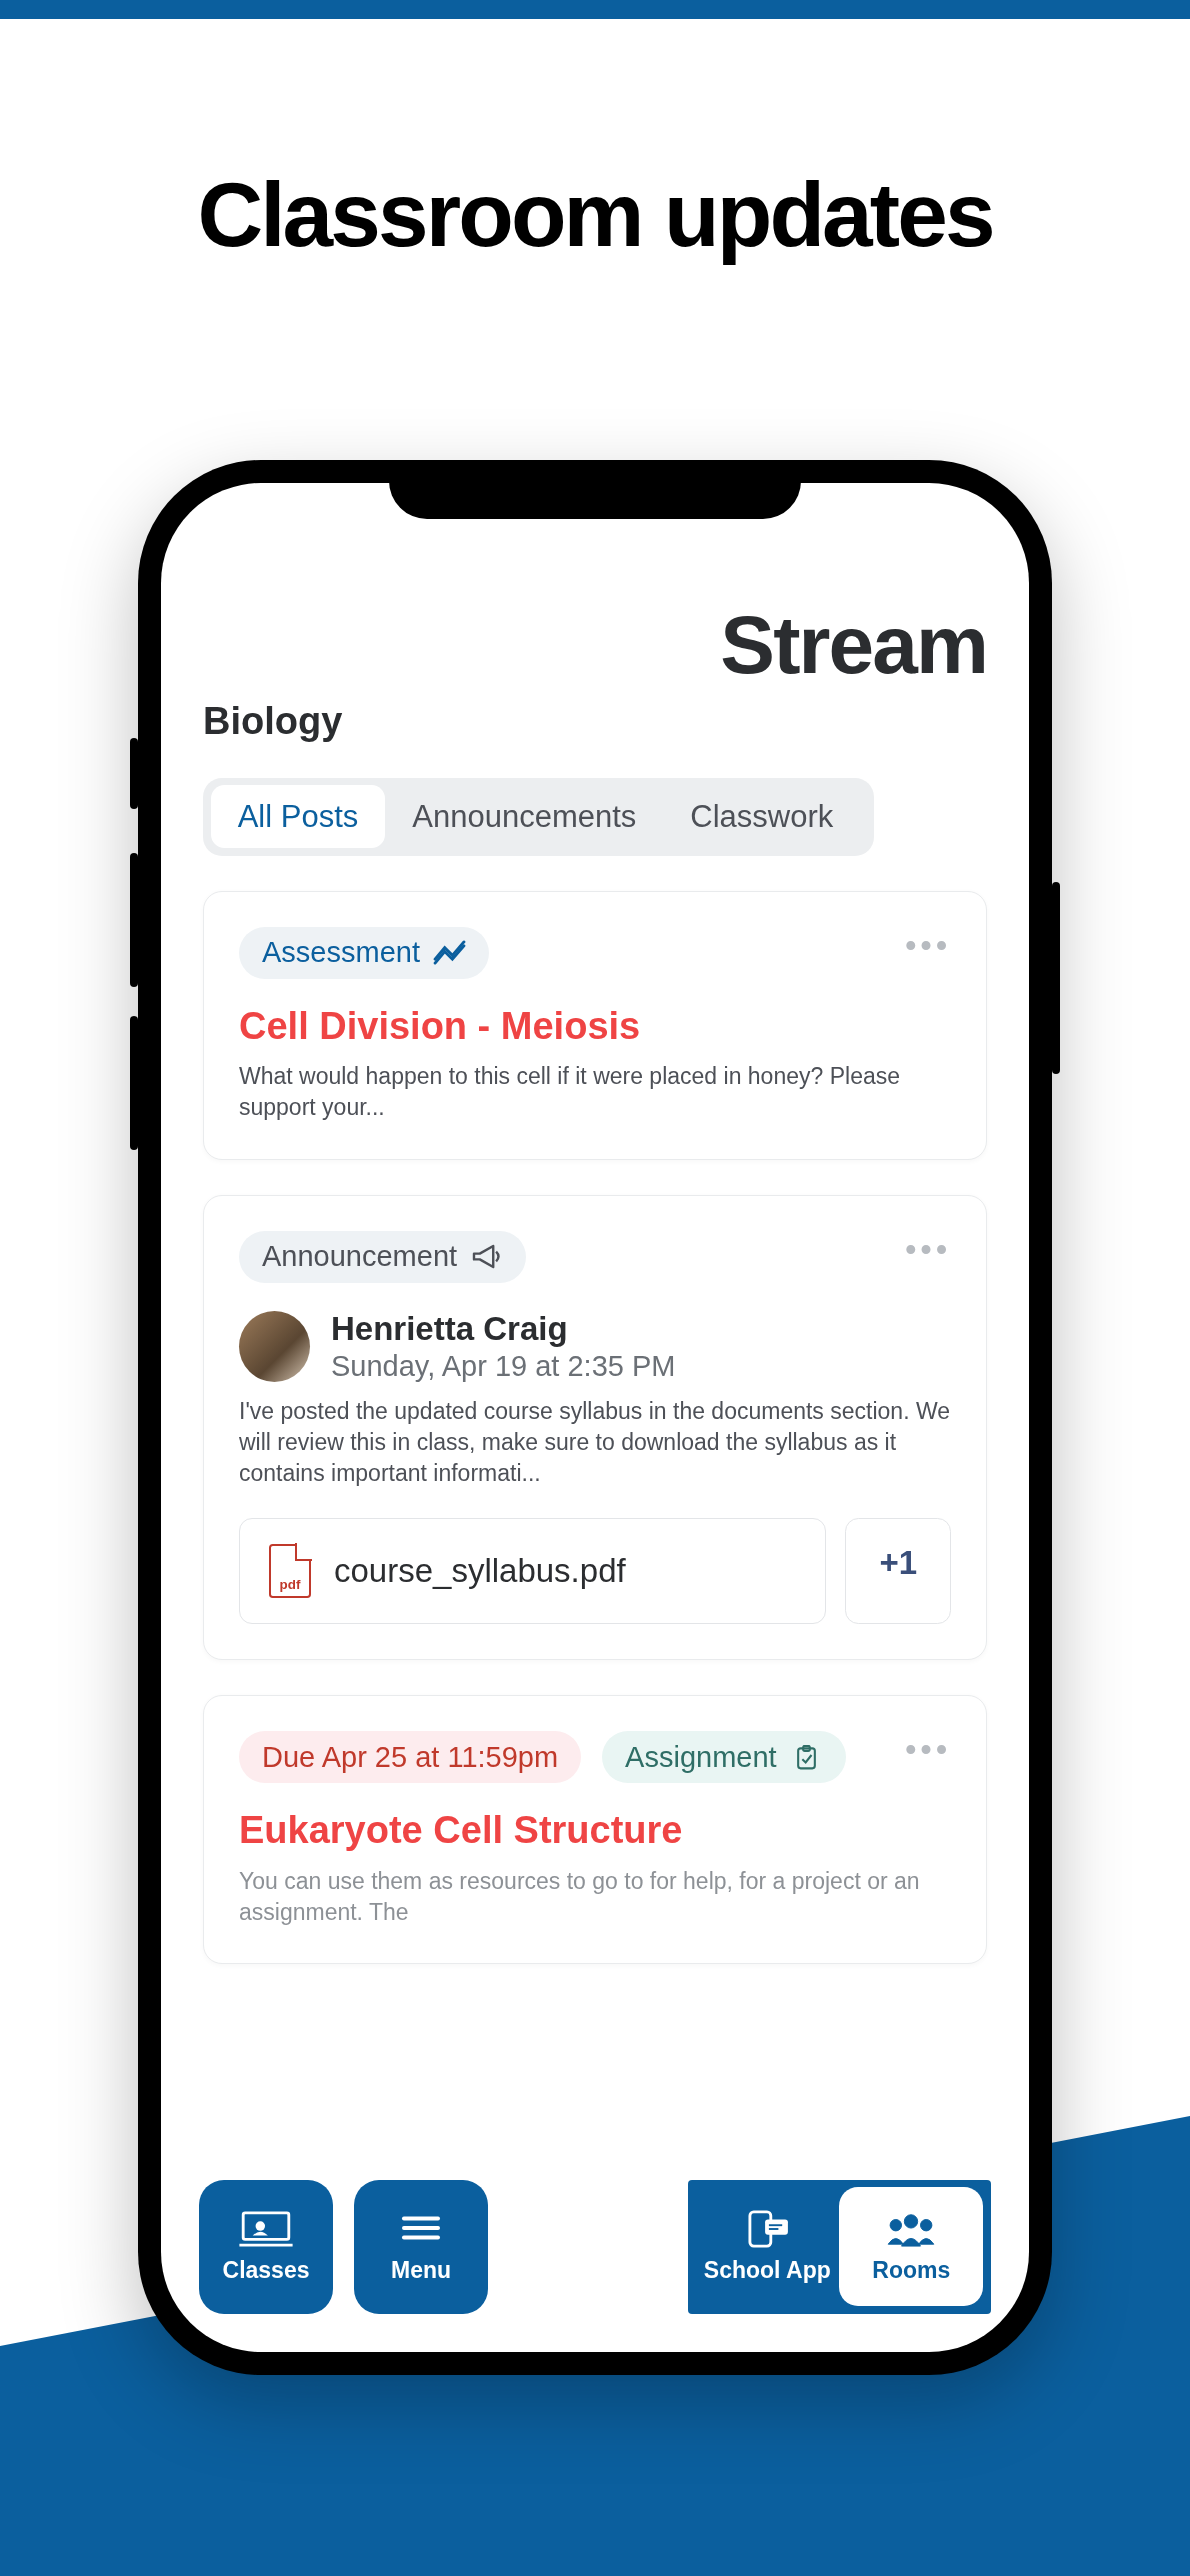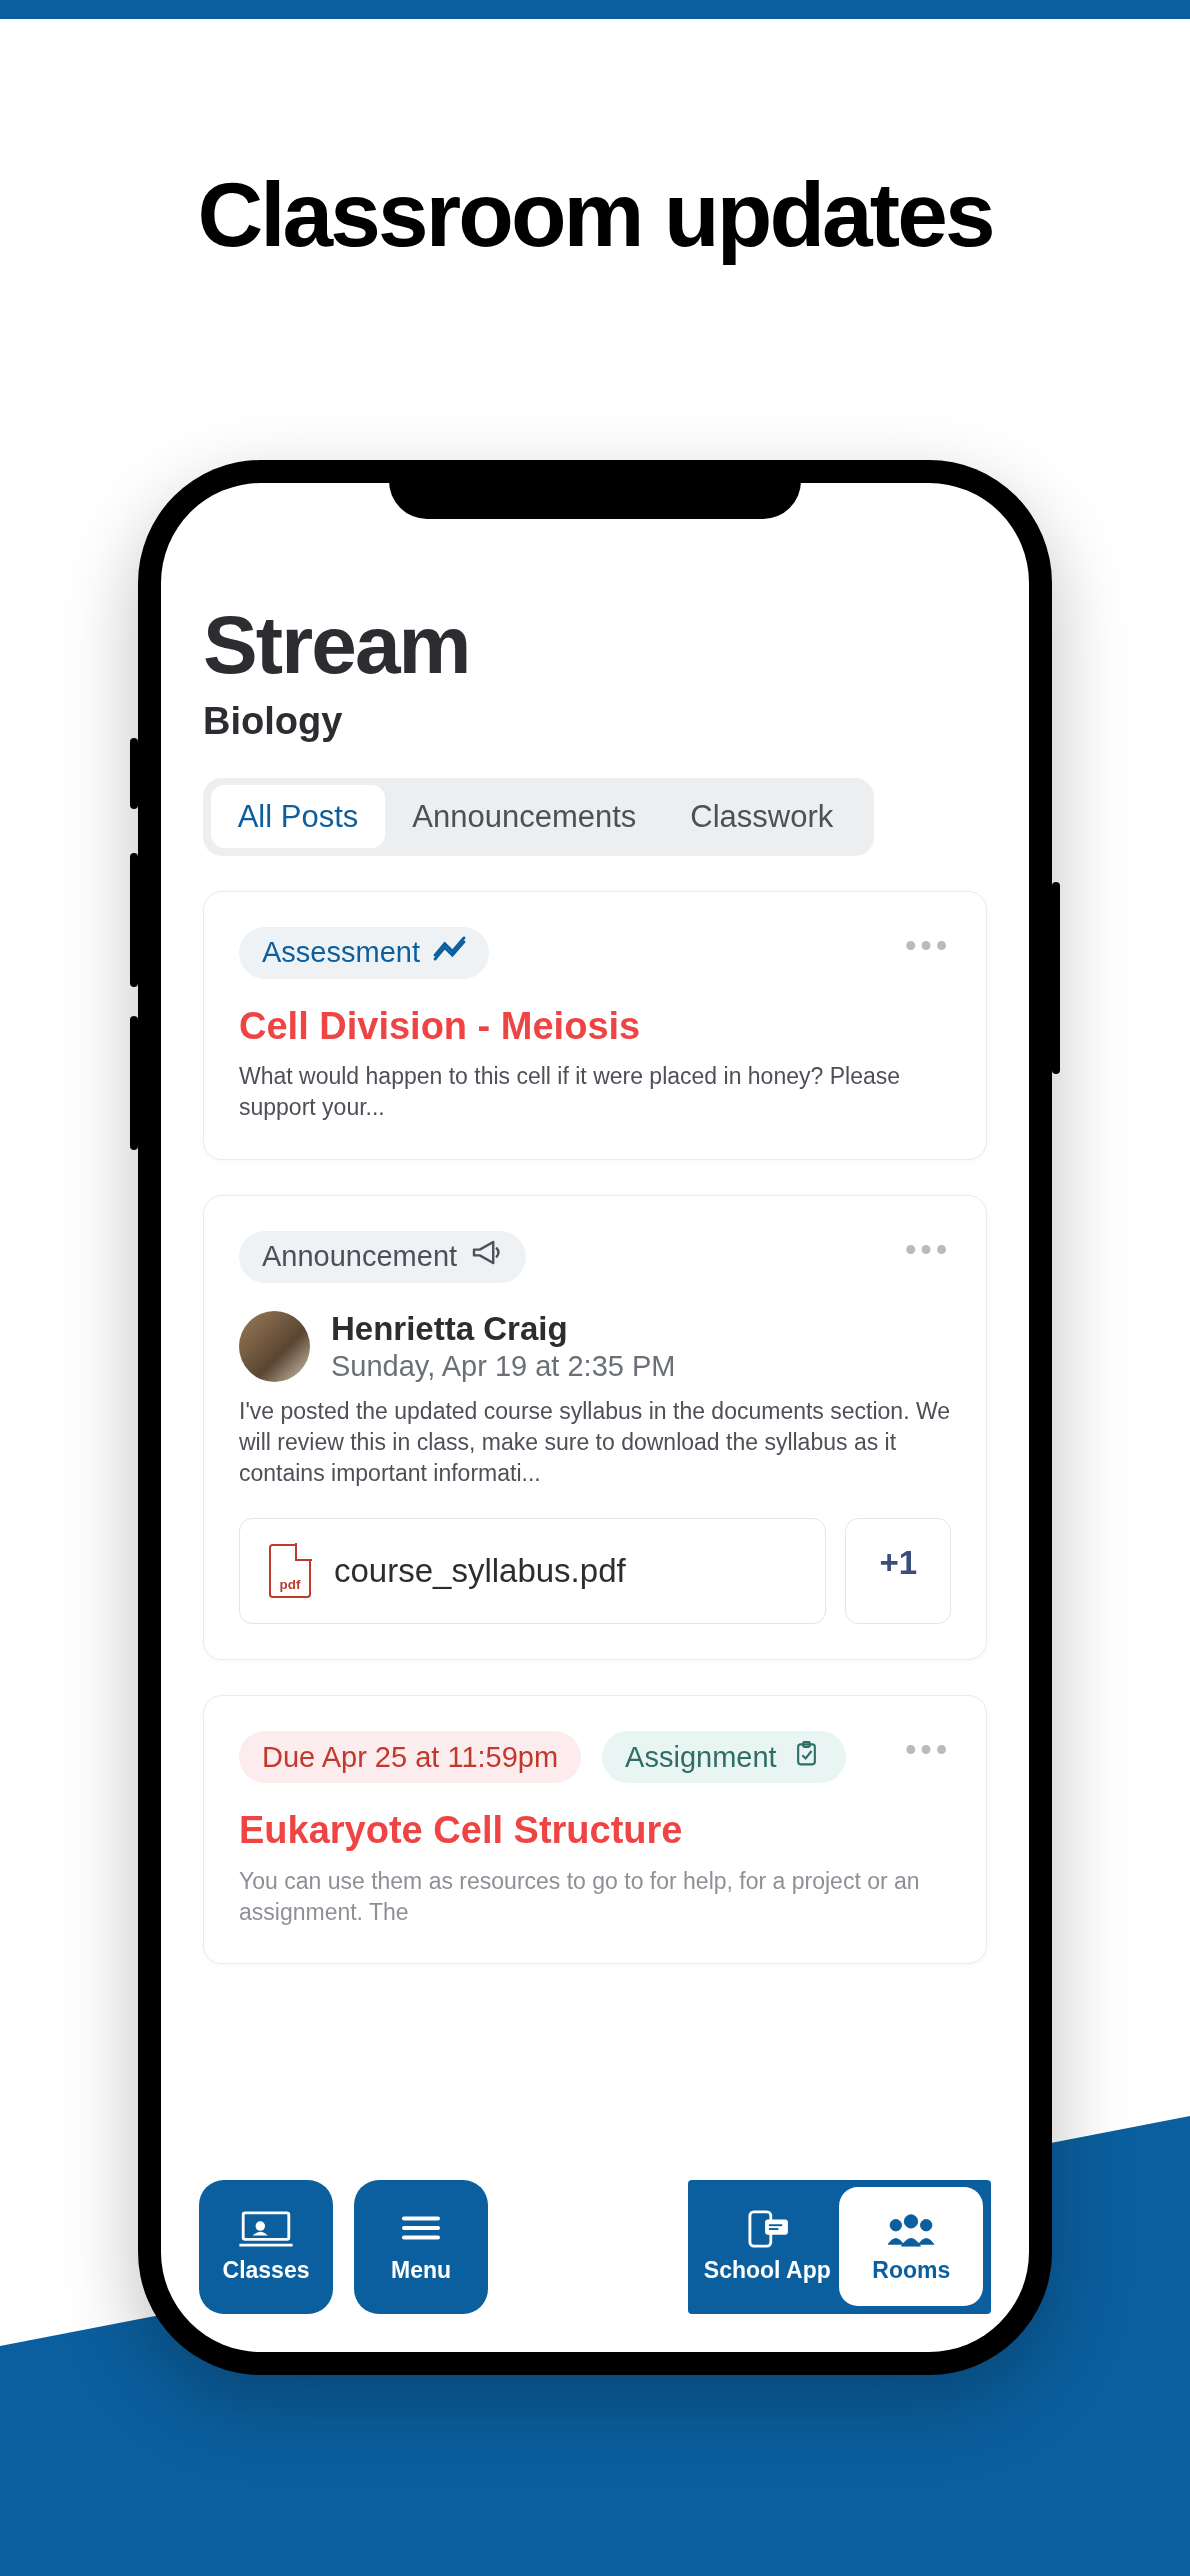--- a/index.html
+++ b/index.html
@@ -20,30 +20,30 @@
 .side-btn { position:absolute; background:#000; border-radius:5.8px; }
 .sb1{ left:-7.7px; top:278px; width:7.7px; height:71px;}
 .sb2{ left:-7.7px; top:393px; width:7.7px; height:134px;}
 .sb3{ left:-7.7px; top:556px; width:7.7px; height:134px;}
 .sb4{ right:-7.7px; top:422px; width:7.7px; height:192px;}
 .screen { position:absolute; top:23px; left:23px; right:23px; bottom:23px; background:#fff; border-radius:100px; overflow:hidden; }
 .notch { position:absolute; top:0; left:50%; transform:translateX(-50%); width:412px; height:59px; background:#000; border-radius:0 0 38px 38px; z-index:50; }
 
 
 .content { position:absolute; top:0; left:0; right:0; bottom:0; padding:115px 42px 0; }
-.stream-title { font-size:82px; font-weight:900; color:#2b2d30; letter-spacing:-1.9px; }
+.stream-title { font-size:82px; font-weight:900; color:#2b2d30; letter-spacing:-1.9px;text-align:right; }
 .subject { font-size:38px; font-weight:600; color:#2b2d30; margin-top:7.7px; }
 
 .seg { display:flex; gap:0; background:#eceef0; border-radius:19px; padding:7.7px; margin-top:35px; width:671px; }
 .seg-item { padding:13.4px 27px; font-size:31px; font-weight:400; color:#4d5057; border-radius:13.4px; }
 .seg-item.active { background:#fff; color:#0b5f9e; }
 
 .card { background:#fff; border:1px solid #e9ebed; border-radius:19px; padding:35px; margin-top:35px; position:relative; box-shadow:0 1.9px 5.8px rgba(0,0,0,.03); }
 .dots { position:absolute; top:35px; right:35px; color:#b7bbc0; font-size:33px; letter-spacing:3.8px; }
-.chip { display:inline-flex; align-items:flex-start; gap:13.4px; background:#eef2f5; border-radius:957px; padding:9.6px 23px; font-size:29px; font-weight:500; color:#4d5057; }
+.chip { display:inline-flex; align-items:center; gap:13.4px; background:#eef2f5; border-radius:957px; padding:9.6px 23px; font-size:29px; font-weight:500; color:#4d5057; }
 .chip.blue { color:#0b5f9e; }
 .chip.red { background:#fdecee; color:#c0392b; }
 .chip.teal { background:#e9f5f3; color:#2f6e66; }
 .chip-icon { width:33px; height:25px; }
 .card-title { font-size:38px; font-weight:700; color:#ef4444; margin-top:26px; }
 .card-body { font-size:23px; color:#4d5057; line-height:1.35; margin-top:13.4px; }
 
 .author-row { display:flex; align-items:center; gap:21px; margin-top:27px; }
 .avatar { width:71px; height:71px; border-radius:50%; background:linear-gradient(135deg,#9c7b5a 0%,#5a4632 60%,#d8c8b5 100%); }
 .author-name { font-size:33px; font-weight:700; color:#2b2d30; }

